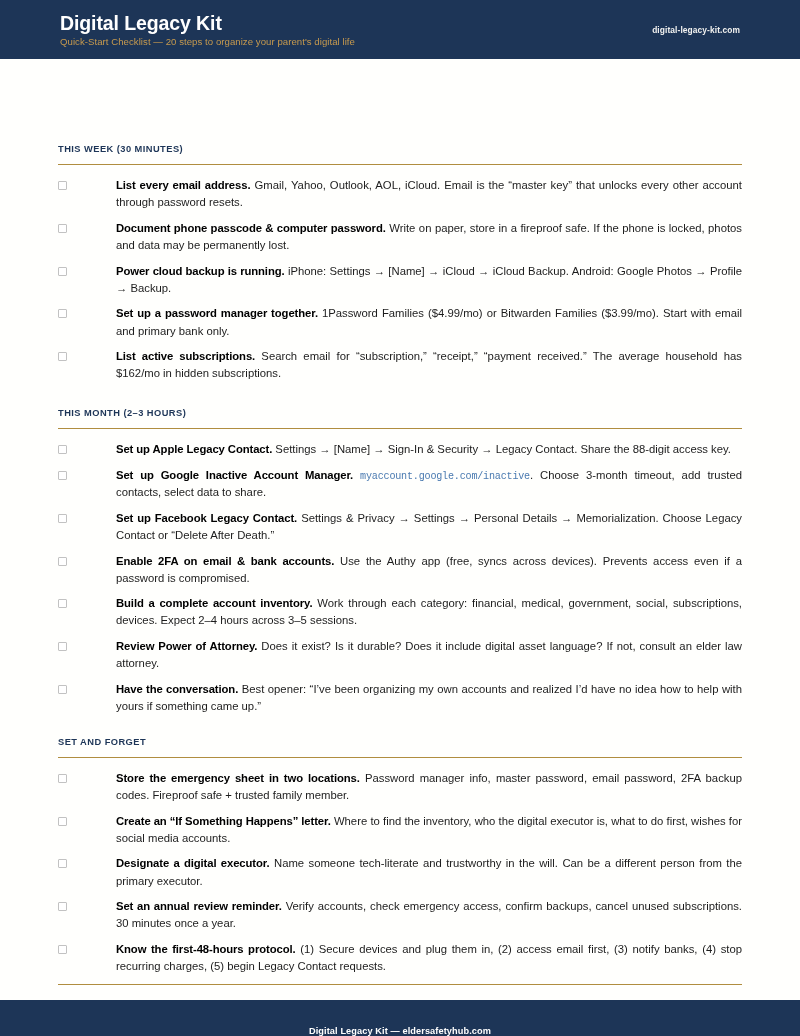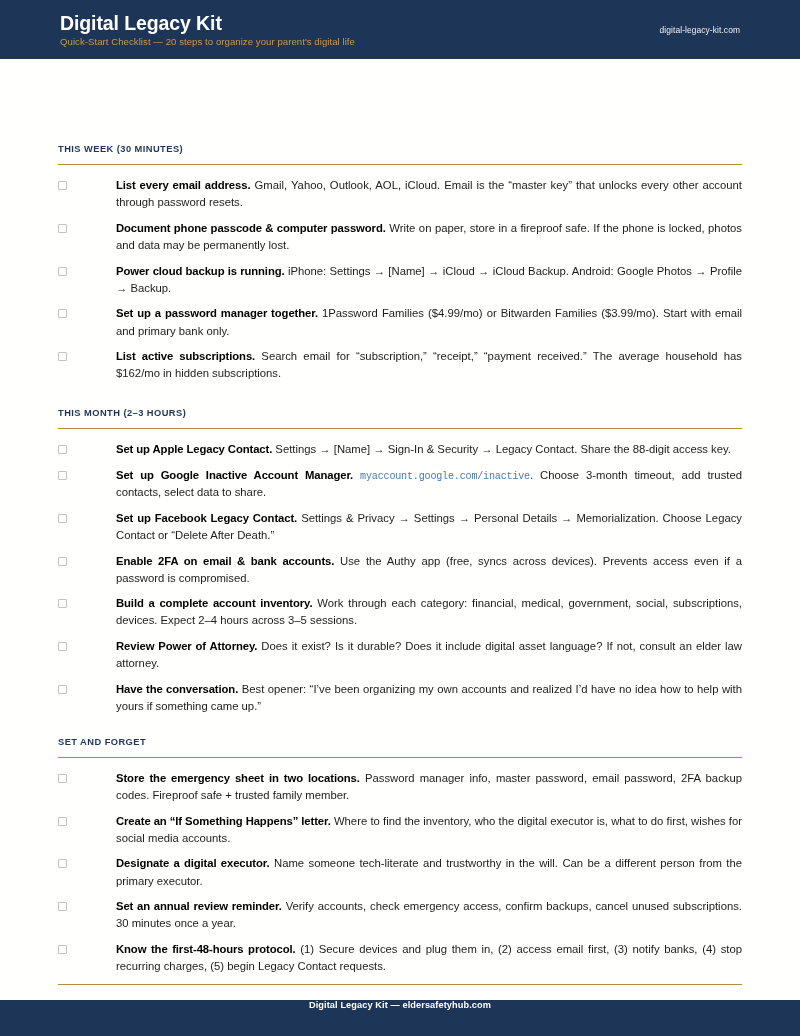--- a/index.html
+++ b/index.html
@@ -53,20 +53,21 @@
     font-weight: normal;
     line-height: 1.1;
     letter-spacing: 0.05px;
   }
   .header-url {
     color: #f2f2f0;
     font-size: 8.4px;
     letter-spacing: 0.1px;
     align-self: center;
     margin-top: 0;
+    font-weight: bold;
   }
 
   
   .content {
     flex: 1 1 auto;
     padding: 85px 58px 0 58px;
     box-sizing: border-box;
   }
 
   .section {
@@ -144,21 +145,21 @@
   .bottom-rule {
     border: 0;
     border-top: 1.2px solid #b08d3f;
     margin: 0;
     width: 100%;
   }
   .footer {
     background: #1d3557;
     height: 36px;
     display: flex;
-    align-items: flex-start;
+    align-items: flex-end;
     justify-content: center;
     flex: 0 0 auto;
     margin-top: auto;
   }
   .footer-text {
     color: #ffffff;
     font-size: 9.2px;
     font-weight: bold;
     letter-spacing: 0.1px;
   }

